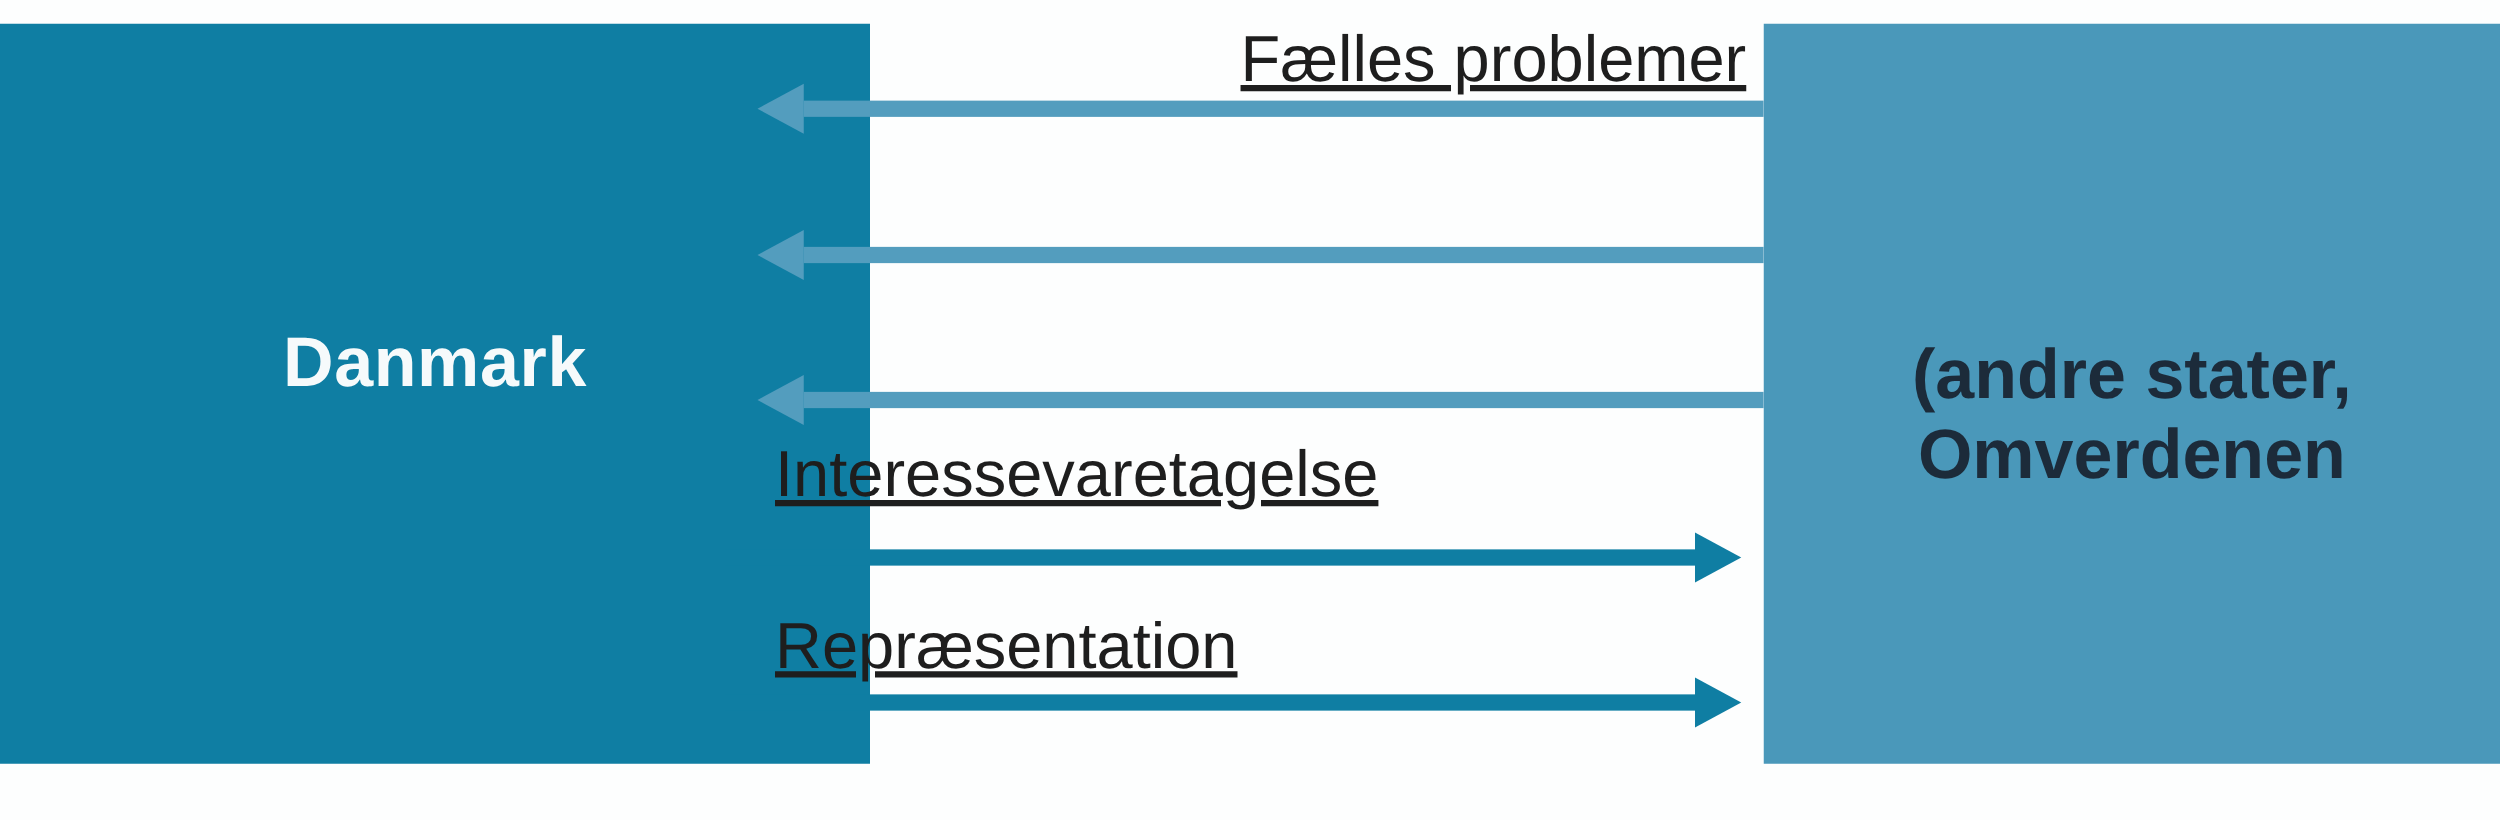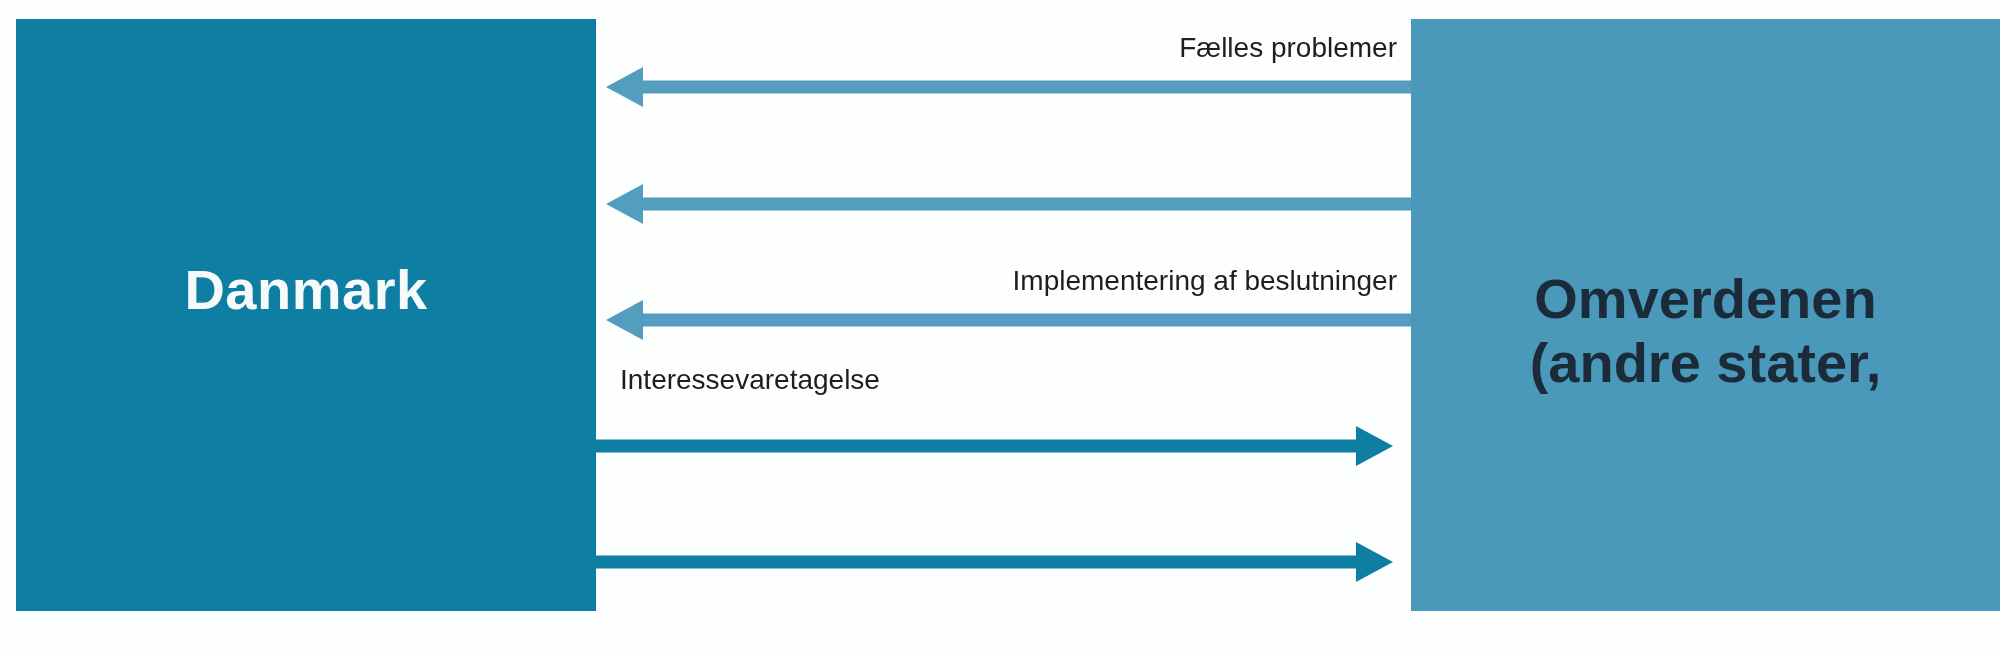--- a/index.html
+++ b/index.html
@@ -18,23 +18,22 @@
   .box {
     position: absolute;
     top: 19px;
     height: 592px;
     display: flex;
     align-items: center;
     justify-content: center;
   }
   .box-left {
     left: 0;
-    width: 580px;
+    width: 696px;
     background: #0F7EA3;
-    margin-left: 16px;
   }
   .box-right {
     left: 1411px;
     width: 589px;
     background: #4A98BA;
   }
   .box-left .box-label {
     color: #F6FAFB;
     font-size: 56px;
     font-weight: bold;
@@ -44,25 +43,26 @@
   .box-right .box-label {
     color: #1C2B3A;
     font-size: 56px;
     font-weight: bold;
     line-height: 64px;
     text-align: center;
     transform: translateY(16px);
   }
   .arrow-label {
     position: absolute;
-    font-size: 28px;
+    font-size: 52px;
     line-height: 48px;
     color: #1E1E1E;
     white-space: nowrap;
     font-weight: 400;
+    text-decoration: underline;
   }
   .align-right { right: 603px; text-align: right; }
   .align-left  { left: 620px;  text-align: left; }
   .arrow {
     position: absolute;
     left: 580px;
     width: 831px;
     height: 44px;
     display: block;
   }
@@ -71,46 +71,46 @@
 <body>
 
 <div class="canvas">
 
   <div class="box box-left">
     <span class="box-label">Danmark</span>
   </div>
 
   <div class="box box-right">
     <div class="box-label">
+      <div>(andre stater,</div>
       <div>Omverdenen</div>
-      <div>(andre stater,</div>
     </div>
   </div>
 
   <div class="arrow-label align-right" style="top:24px">Fælles problemer</div>
   <svg class="arrow" style="top:65px" viewBox="0 0 831 44" aria-hidden="true">
     <rect x="63" y="15.5" width="768" height="13" fill="#539DBE"></rect>
     <polygon points="26,22 63,2 63,42" fill="#539DBE"></polygon>
   </svg>
 
   <svg class="arrow" style="top:182px" viewBox="0 0 831 44" aria-hidden="true">
     <rect x="63" y="15.5" width="768" height="13" fill="#539DBE"></rect>
     <polygon points="26,22 63,2 63,42" fill="#539DBE"></polygon>
   </svg>
 
-  <div class="arrow-label align-right" style="top:257px">Implementering af beslutninger</div>
   <svg class="arrow" style="top:298px" viewBox="0 0 831 44" aria-hidden="true">
     <rect x="63" y="15.5" width="768" height="13" fill="#539DBE"></rect>
     <polygon points="26,22 63,2 63,42" fill="#539DBE"></polygon>
   </svg>
 
   <div class="arrow-label align-left" style="top:356px">Interessevaretagelse</div>
   <svg class="arrow" style="top:424px" viewBox="0 0 831 44" aria-hidden="true">
     <rect x="0" y="15.5" width="776" height="13" fill="#0F7EA3"></rect>
     <polygon points="813,22 776,2 776,42" fill="#0F7EA3"></polygon>
   </svg>
 
+  <div class="arrow-label align-left" style="top:493px">Repræsentation</div>
   <svg class="arrow" style="top:540px" viewBox="0 0 831 44" aria-hidden="true">
     <rect x="0" y="15.5" width="776" height="13" fill="#0F7EA3"></rect>
     <polygon points="813,22 776,2 776,42" fill="#0F7EA3"></polygon>
   </svg>
 
 </div>
 
 </body></html>

